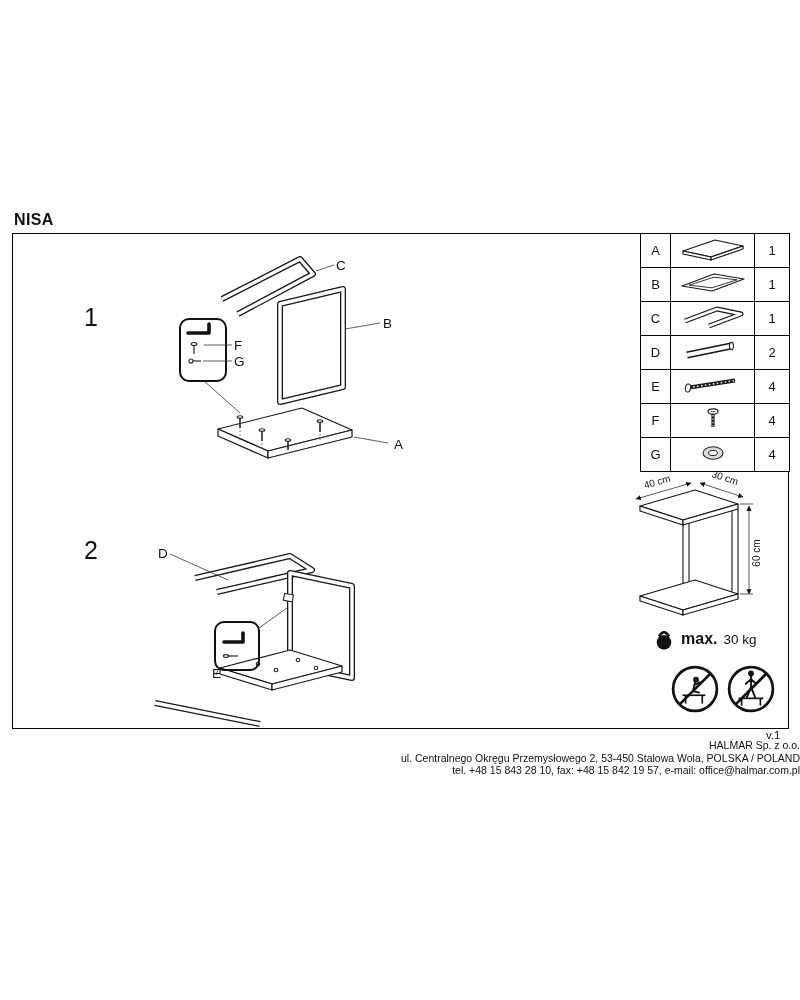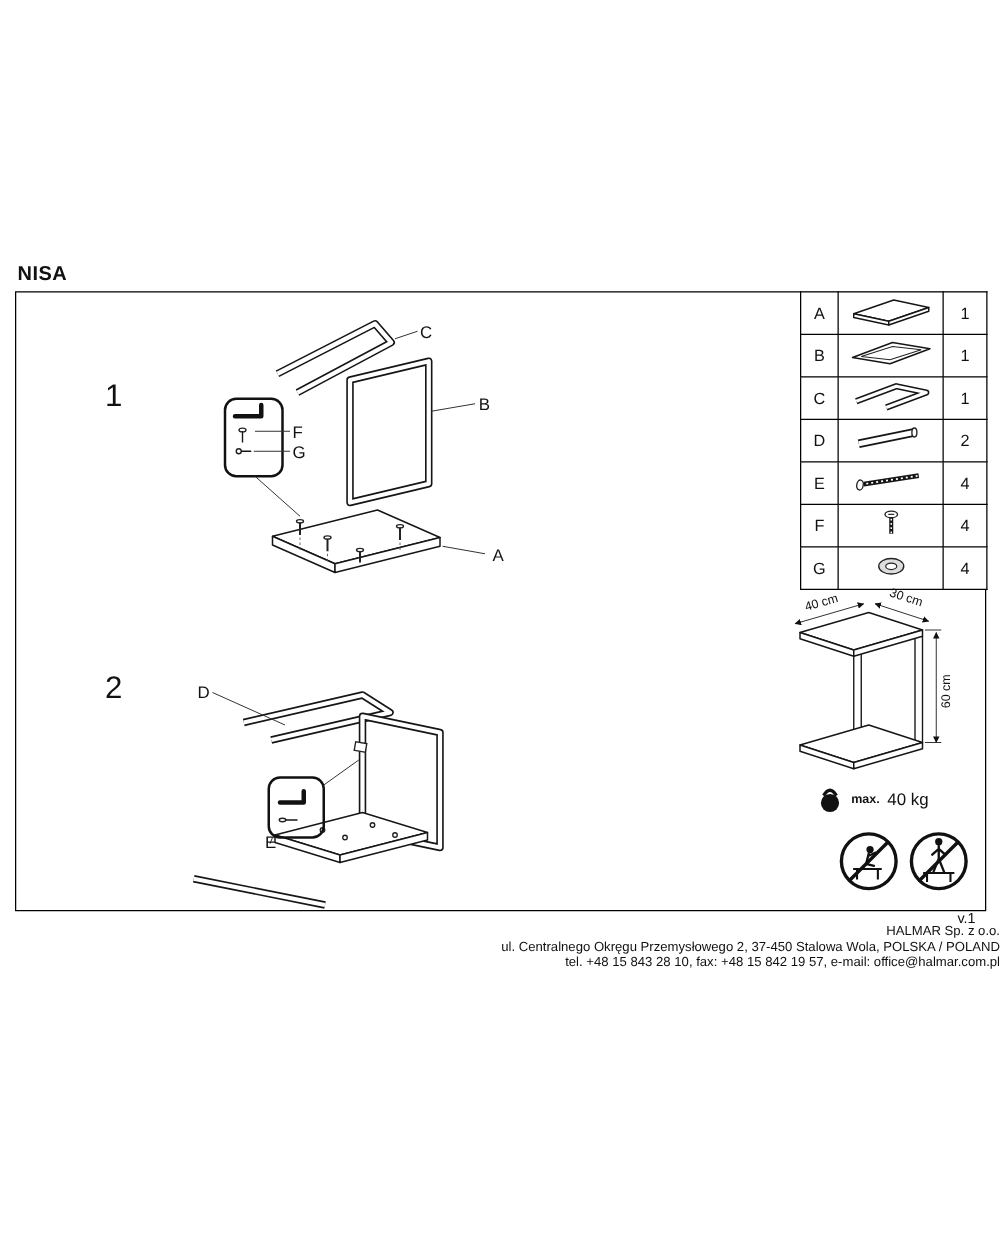--- a/index.html
+++ b/index.html
@@ -29,21 +29,21 @@
   .face { fill:#fff; stroke:#161616; stroke-width:1.2; stroke-linejoin:round; }
   .ln { stroke:#161616; stroke-width:1.1; fill:none; }
   .thin { stroke:#333; stroke-width:0.8; fill:none; }
   .dash { stroke:#555; stroke-width:0.7; fill:none; stroke-dasharray:2 2; }
   .hw { fill:#fff; stroke:#222; stroke-width:1.1; }
   .bold-ln { stroke:#111; stroke-width:3.6; fill:none; stroke-linecap:round; stroke-linejoin:round; }
   .dim { font-size:10px; fill:#111; font-family:"Liberation Sans", sans-serif; }
 
   
   .load-row { display:flex; align-items:center; gap:6px; }
-  .load-prefix { font-size:10px; font-weight:bold; }
+  .load-prefix { font-size:16px; font-weight:bold; }
   .load-value { font-size:13.5px; }
 
   
   .footer { position:absolute; left:0; top:739px; width:100%; text-align:right; font-size:10.5px; line-height:12.6px; color:#111; }
 </style>
 </head>
 <body>
 
 <div class="sheet">
 
@@ -258,21 +258,21 @@
     <text class="dim" x="112" y="13" transform="rotate(18 112 13)" text-anchor="middle">30 cm</text>
     <text class="dim" x="148" y="85" transform="rotate(-90 148 85)" text-anchor="middle">60 cm</text>
   </svg>
 
   <div class="abs load-row" style="left:653px;top:626px">
     <svg width="22" height="26" viewBox="0 0 26 28">
       <path d="M7 11 Q13 1 19 11" fill="none" stroke="#111" stroke-width="3.2"></path>
       <circle cx="13" cy="18" r="8.6" fill="#111"></circle>
     </svg>
     <span class="load-prefix">max.</span>
-    <span class="load-value">40 kg</span>
+    <span class="load-value">30 kg</span>
   </div>
 
   <svg class="abs" style="left:670px;top:664px" width="50" height="50" viewBox="0 0 48 48">
     <line x1="12" y1="30" x2="34" y2="30" stroke="#111" stroke-width="1.6"></line>
     <line x1="15" y1="30" x2="15" y2="38" stroke="#111" stroke-width="1.6"></line>
     <line x1="31" y1="30" x2="31" y2="38" stroke="#111" stroke-width="1.6"></line>
     <circle cx="25" cy="15" r="2.8" fill="#111"></circle>
     <path d="M24 18 L22 26 M23.5 20 L29 17.5 M22 26 L28 27.5" stroke="#111" stroke-width="1.8" fill="none" stroke-linecap="round"></path>
     <circle cx="24" cy="24" r="21" fill="none" stroke="#111" stroke-width="2.6"></circle>
     <line x1="9" y1="39" x2="39" y2="9" stroke="#111" stroke-width="2.6"></line>
@@ -285,17 +285,17 @@
     <circle cx="24" cy="9" r="2.8" fill="#111"></circle>
     <path d="M24 12 L24 22 M24 14.5 L19 19 M24 14.5 L29 19 M24 22 L20 32 M24 22 L28 32" stroke="#111" stroke-width="1.8" fill="none" stroke-linecap="round"></path>
     <circle cx="24" cy="24" r="21" fill="none" stroke="#111" stroke-width="2.6"></circle>
     <line x1="9" y1="39" x2="39" y2="9" stroke="#111" stroke-width="2.6"></line>
   </svg>
 
   <div class="abs version" style="left:766px;top:729px">v.1</div>
 
   <div class="footer">
     <div>HALMAR Sp. z o.o.</div>
-    <div>ul. Centralnego Okręgu Przemysłowego 2, 37-450 Stalowa Wola, POLSKA / POLAND</div>
+    <div>ul. Centralnego Okręgu Przemysłowego 2, 53-450 Stalowa Wola, POLSKA / POLAND</div>
     <div>tel. +48 15 843 28 10, fax: +48 15 842 19 57, e-mail: office@halmar.com.pl</div>
   </div>
 
 </div>
 
 </body></html>

